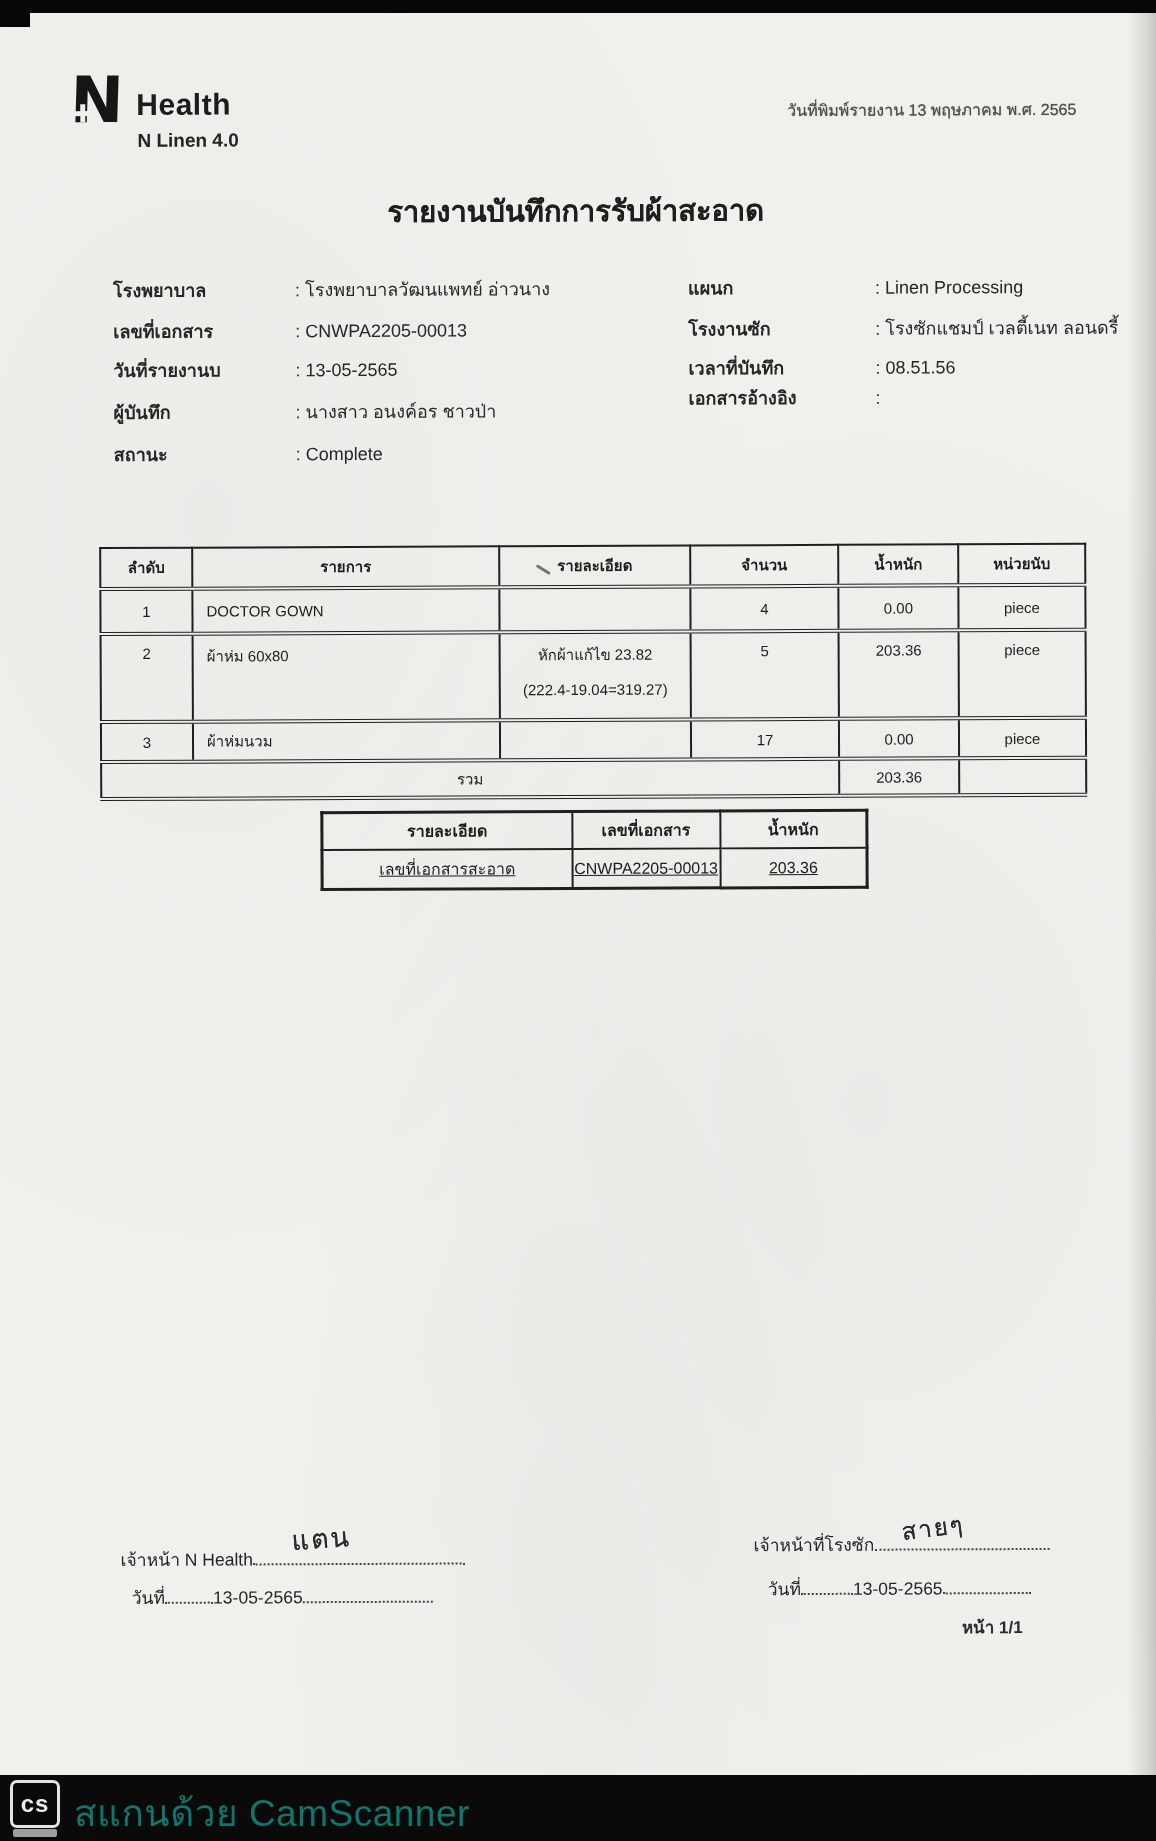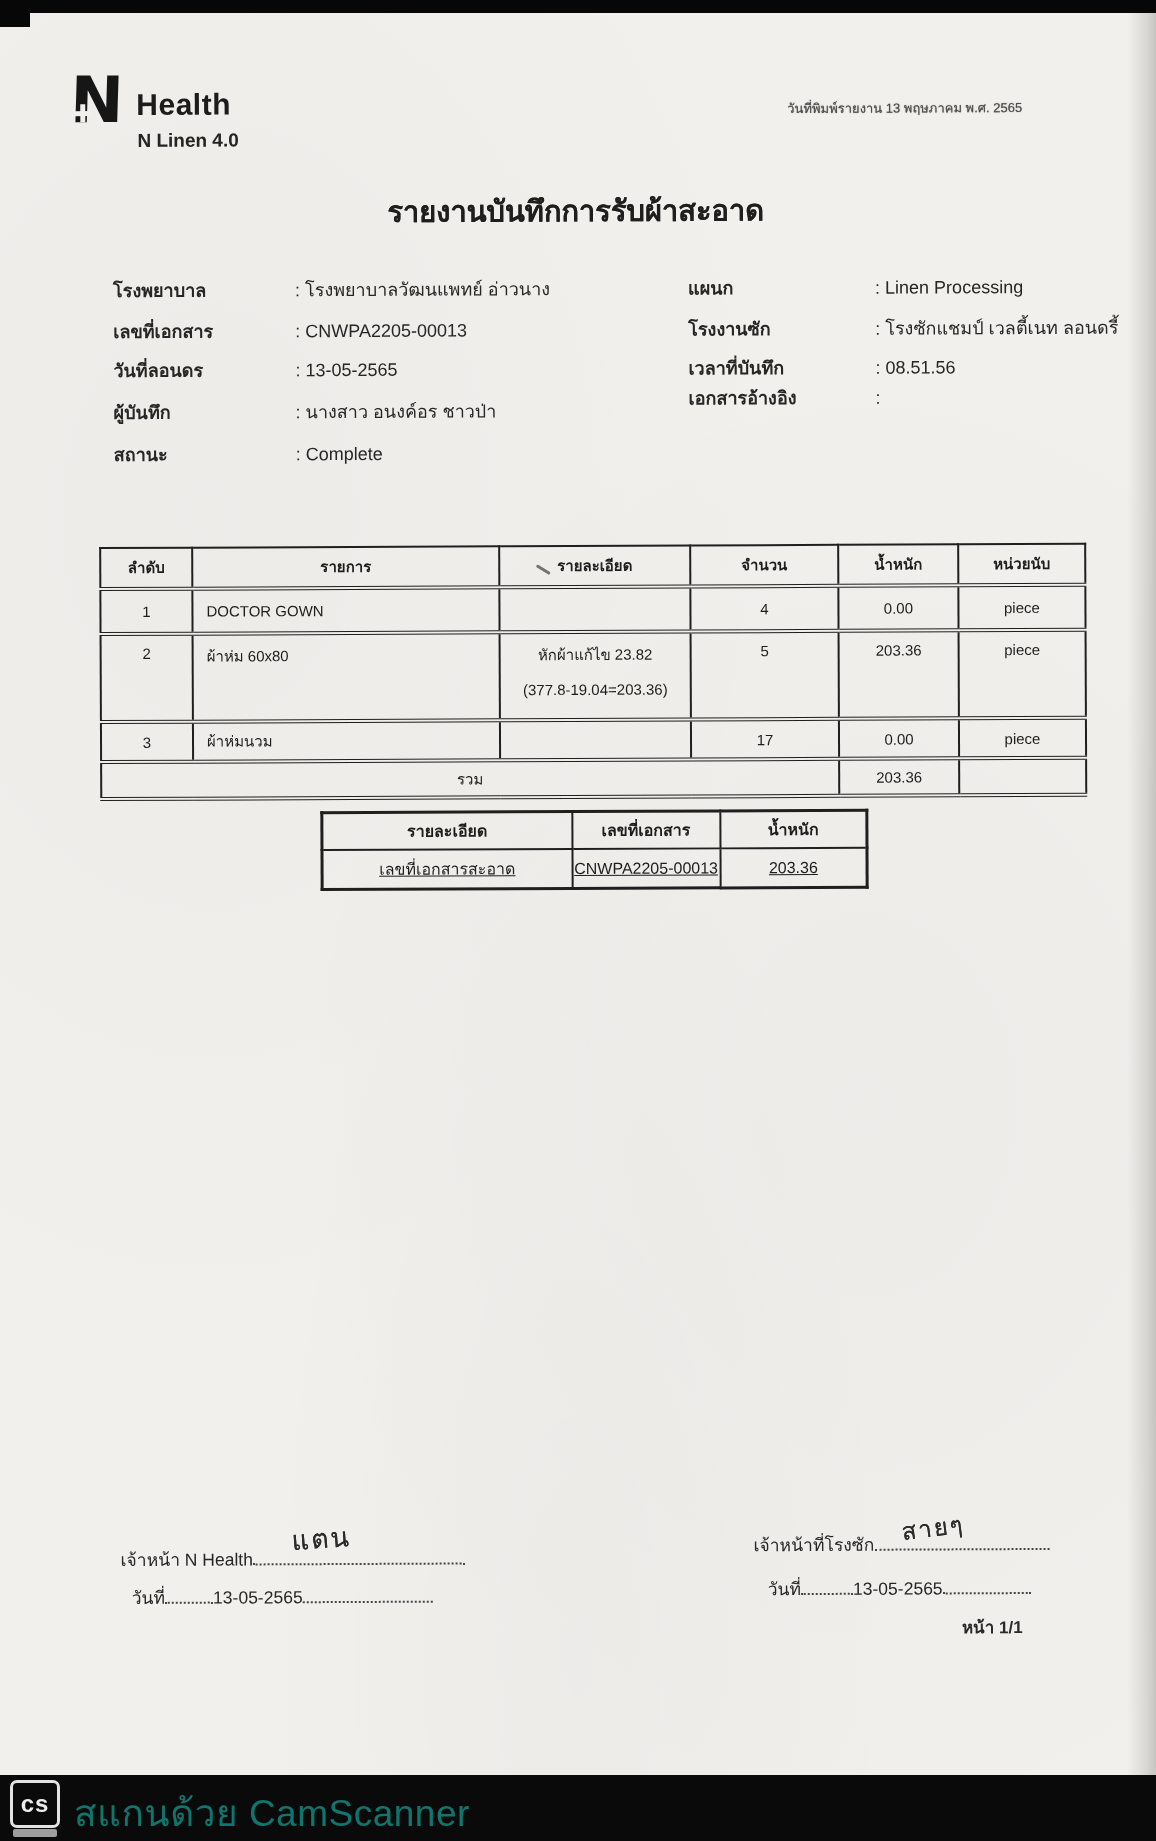--- a/index.html
+++ b/index.html
@@ -23,21 +23,21 @@
 
   
   .logo-n{position:absolute;left:73px;top:68px;font-weight:900;font-size:64px;line-height:60px;
           font-family:"DejaVu Sans",sans-serif;color:#161616;transform:skewX(-2deg);}
   .logo-cross{position:absolute;left:76px;top:102px;width:18px;height:18px;}
   .logo-cross .h{position:absolute;left:0;top:7px;width:18px;height:5px;background:#f1f0ed;}
   .logo-cross .v{position:absolute;left:7px;top:0;width:5px;height:18px;background:#f1f0ed;}
   .brand{position:absolute;left:139px;top:86px;font-size:30px;font-weight:700;color:#1c1c1c;letter-spacing:0.5px;}
   .product{position:absolute;left:140px;top:128px;font-size:19px;font-weight:700;color:#242424;}
 
-  .printdate{position:absolute;left:790px;top:99px;width:220px;font-size:13px;color:#4d4d4d;
+  .printdate{position:absolute;left:790px;top:99px;width:220px;font-size:16px;color:#4d4d4d;
              text-shadow:0 0 1px rgba(60,60,60,0.7);white-space:nowrap;}
 
   .title{position:absolute;left:0;top:188px;width:100%;text-align:center;
          font-size:29px;font-weight:600;color:#1e1e1e;text-shadow:0 0 0.6px #444;}
 
   
   .inforow{position:absolute;font-size:18px;color:#262626;white-space:nowrap;}
   .inforow .lbl{display:inline-block;width:182px;font-weight:bold;}
   .inforow.right .lbl{width:187px;}
 
@@ -100,21 +100,21 @@
 
     <div class="title">รายงานบันทึกการรับผ้าสะอาด</div>
 
     <div class="inforow" style="left:115px;top:274px;">
       <span class="lbl">โรงพยาบาล</span><span class="val">: โรงพยาบาลวัฒนแพทย์ อ่าวนาง</span>
     </div>
     <div class="inforow" style="left:115px;top:315px;">
       <span class="lbl">เลขที่เอกสาร</span><span class="val">: CNWPA2205-00013</span>
     </div>
     <div class="inforow" style="left:115px;top:354px;">
-      <span class="lbl">วันที่ลอนดร</span><span class="val">: 13-05-2565</span>
+      <span class="lbl">วันที่รายงานบ</span><span class="val">: 13-05-2565</span>
     </div>
     <div class="inforow" style="left:115px;top:396px;">
       <span class="lbl">ผู้บันทึก</span><span class="val">: นางสาว อนงค์อร ชาวป่า</span>
     </div>
     <div class="inforow" style="left:115px;top:438px;">
       <span class="lbl">สถานะ</span><span class="val">: Complete</span>
     </div>
 
     <div class="inforow right" style="left:690px;top:274px;">
       <span class="lbl">แผนก</span><span class="val">: Linen Processing</span>
@@ -155,21 +155,21 @@
           <td class="c"></td>
           <td class="c">4</td>
           <td class="c">0.00</td>
           <td class="c">piece</td>
         </tr>
         <tr class="row2">
           <td class="c">2</td>
           <td class="l">ผ้าห่ม 60x80</td>
           <td class="c">
             <div>หักผ้าแก้ไข 23.82</div>
-            <div class="det2">(377.8-19.04=203.36)</div>
+            <div class="det2">(222.4-19.04=319.27)</div>
           </td>
           <td class="c">5</td>
           <td class="c">203.36</td>
           <td class="c">piece</td>
         </tr>
         <tr class="row3">
           <td class="c">3</td>
           <td class="l">ผ้าห่มนวม</td>
           <td class="c"></td>
           <td class="c">17</td>

